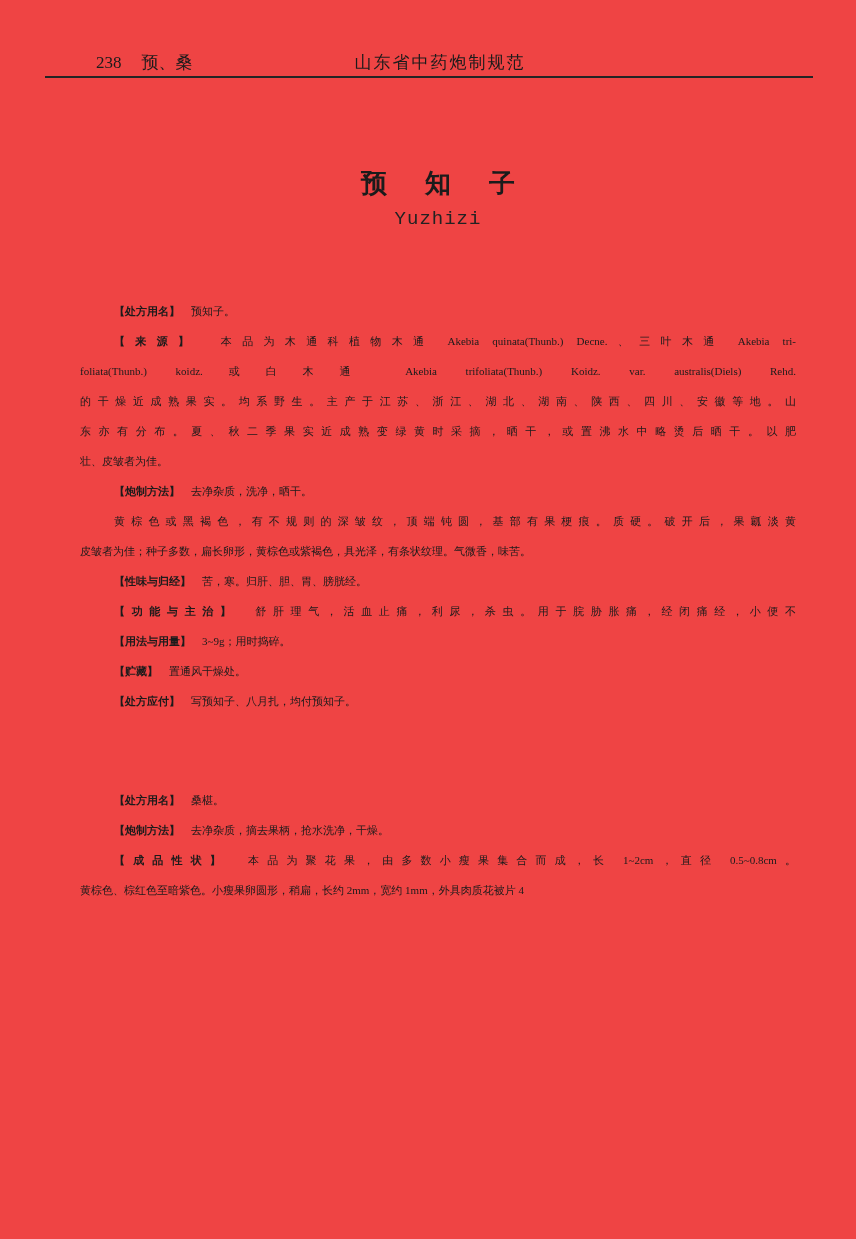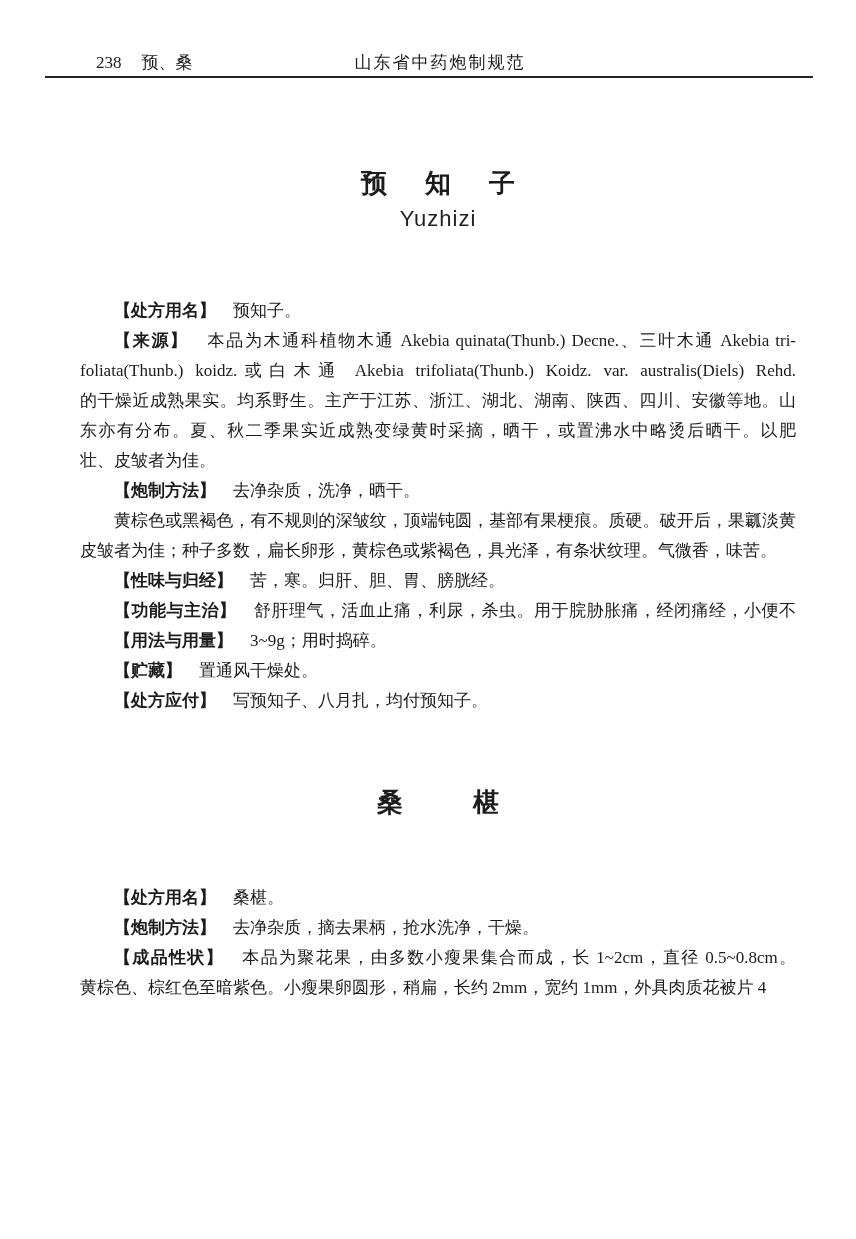--- a/index.html
+++ b/index.html
@@ -1,21 +1,21 @@
 <!DOCTYPE html>
 <html><head>
 <meta charset="utf-8">
 <style>
   html, body { margin: 0; padding: 0; background: #e8e8e6; }
   .page {
     position: relative;
     width: 856px;
     height: 1239px;
     margin: 0 auto;
-    background: #ffffff;
+    background: #ef4444;
     color: #1b1b1b;
     font-family: "Liberation Serif", "DejaVu Serif", serif;
     overflow: hidden;
   }
   
   .running-header {
     position: absolute;
     top: 52px; left: 0; right: 0;
     height: 22px;
     font-size: 17px;
@@ -57,30 +57,30 @@
     font-weight: 700;
     font-size: 26px;
     line-height: 34px;
     letter-spacing: 6px;
     padding-left: 6px; 
     white-space: nowrap;
   }
   .section-pinyin {
     margin-top: 6px;
     text-align: center;
-    font-family: Liberation Sans, sans-serif;
-    font-size: 22px;
+    font-family: Liberation Mono, monospace;
+    font-size: 19px;
     line-height: 26px;
     letter-spacing: 1px;
     color: #222;
   }
   .para-block { margin-top: 64px; }
   .para { margin: 0; }
   .line {
-    font-size: 17px;
+    font-size: 11px;
     line-height: 30px;
     text-align: justify;
     text-justify: inter-character;
     white-space: normal;
   }
   .line.fill { text-align-last: justify; }
   .para .line:first-child { text-indent: 34px; }
   .seg-b {
     font-weight: 700;
     font-family: "Liberation Sans", "DejaVu Sans", sans-serif;
@@ -135,21 +135,20 @@
           </div>
           <div class="para">
             <div class="line"><span class="seg seg-b">【贮藏】</span><span class="seg">　置通风干燥处。</span></div>
           </div>
           <div class="para">
             <div class="line"><span class="seg seg-b">【处方应付】</span><span class="seg">　写预知子、八月扎，均付预知子。</span></div>
           </div>
         </div>
       </section>
       <section class="section section-1">
-        <div class="section-title">桑　　椹</div>
         <div class="para-block">
           <div class="para">
             <div class="line"><span class="seg seg-b">【处方用名】</span><span class="seg">　桑椹。</span></div>
           </div>
           <div class="para">
             <div class="line"><span class="seg seg-b">【炮制方法】</span><span class="seg">　去净杂质，摘去果柄，抢水洗净，干燥。</span></div>
           </div>
           <div class="para">
             <div class="line fill"><span class="seg seg-b">【成品性状】</span><span class="seg">　本品为聚花果，由多数小瘦果集合而成，长 1~2cm，直径 0.5~0.8cm。</span></div>
             <div class="line"><span class="seg">黄棕色、棕红色至暗紫色。小瘦果卵圆形，稍扁，长约 2mm，宽约 1mm，外具肉质花被片 4</span></div>

